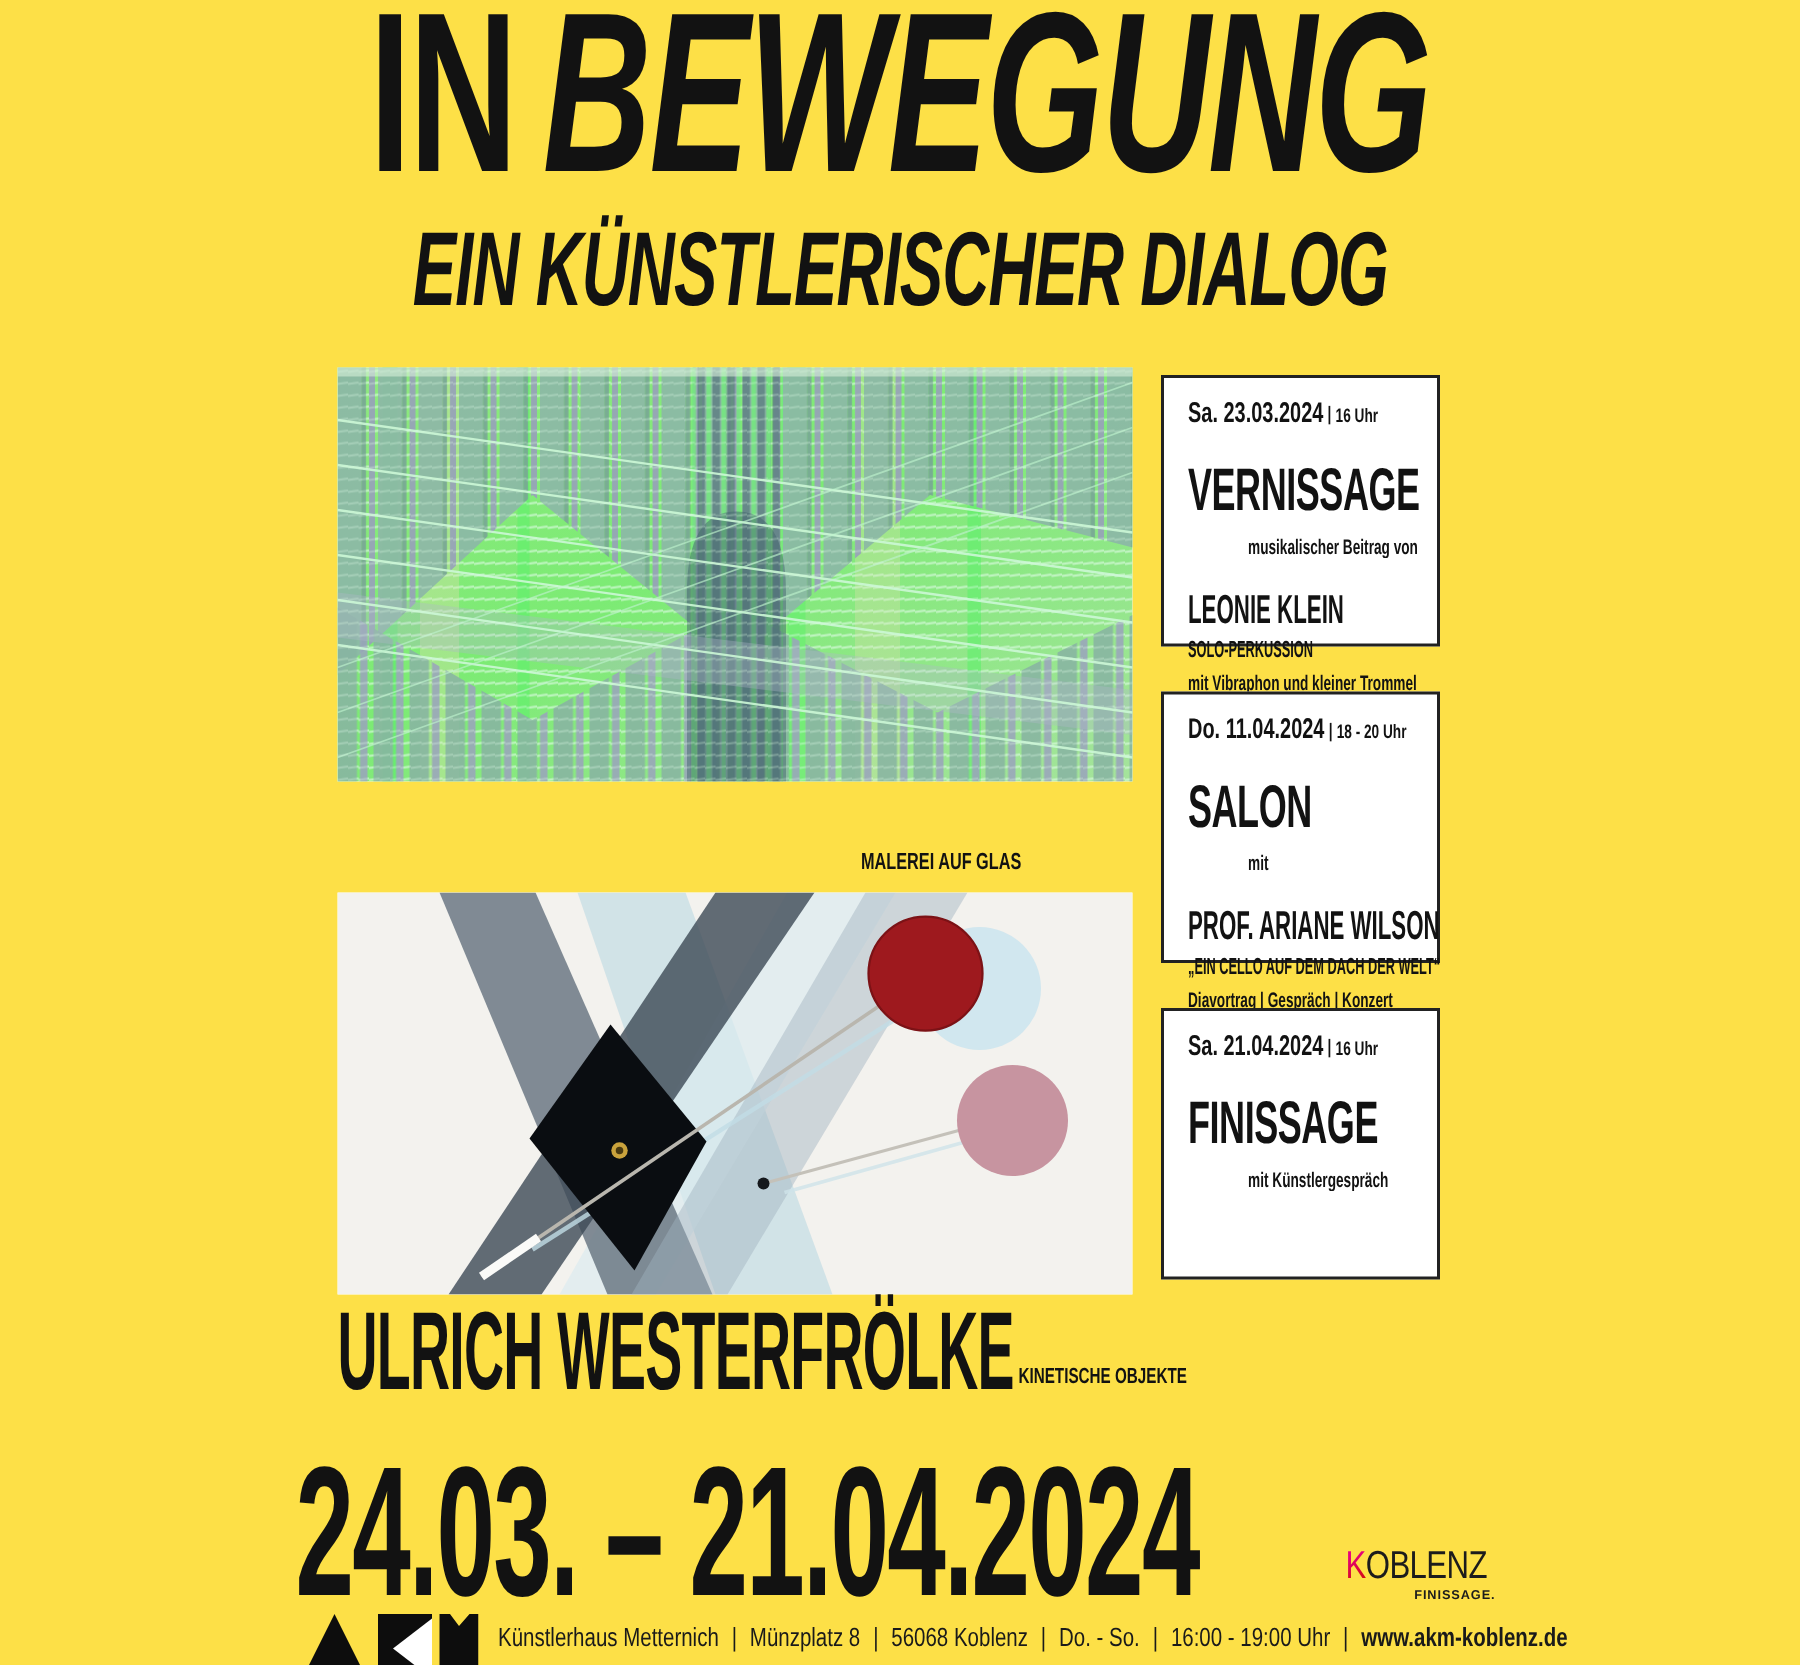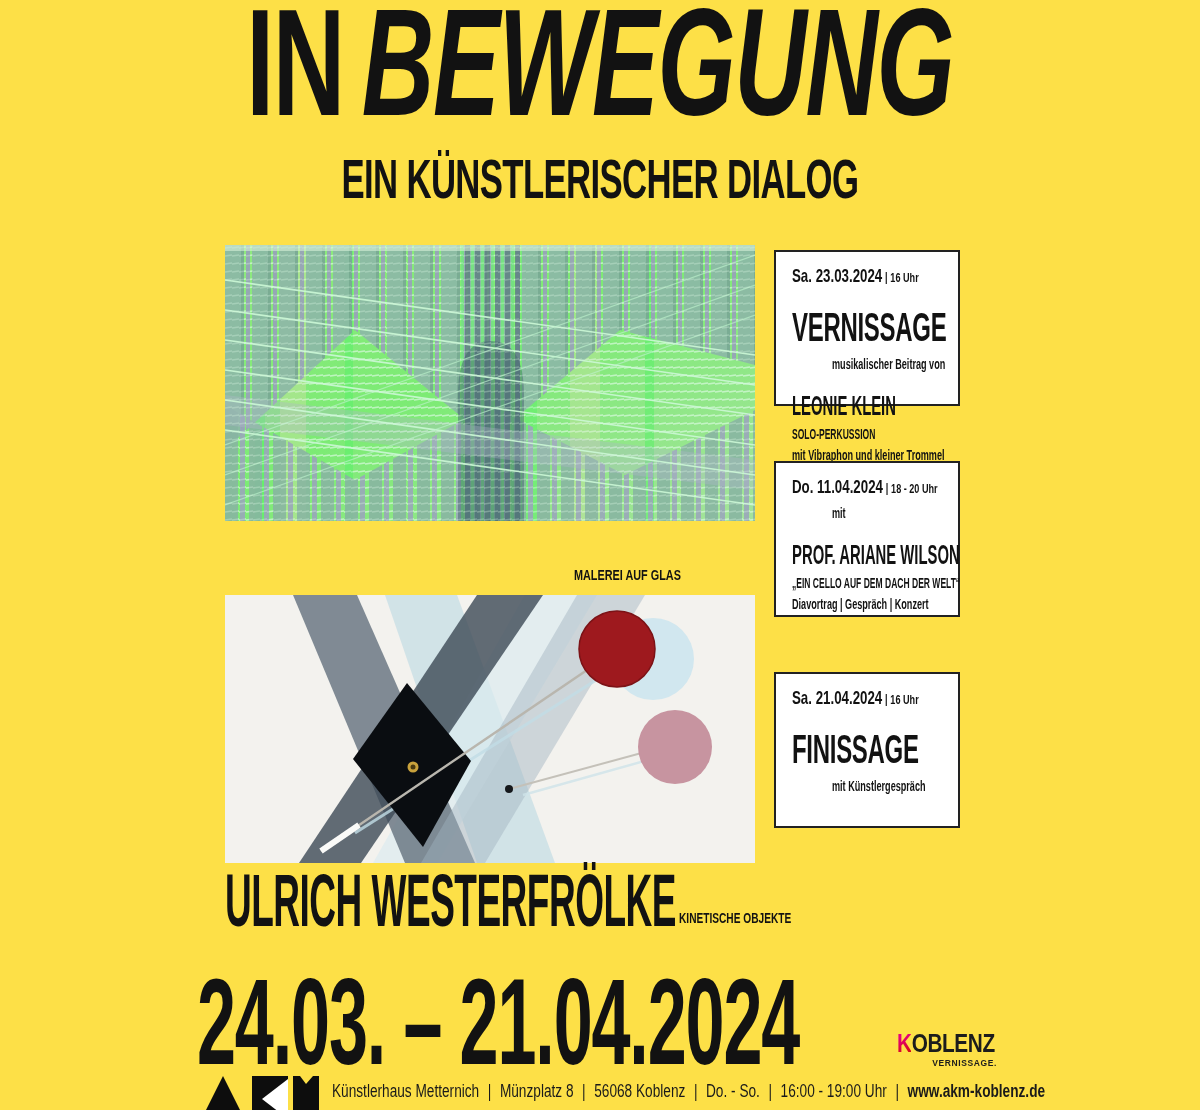--- a/index.html
+++ b/index.html
@@ -10,51 +10,51 @@
   }
   .abs{position:absolute;}
   
   .cx{display:inline-block; white-space:nowrap; transform:scaleX(var(--s,1)); transform-origin:0 50%;}
   .cxc{transform-origin:50% 50%;}
 
   .title{left:0; right:0; top:-14px; text-align:center; font-size:152px; line-height:152px;
          font-weight:bold; letter-spacing:-2px; margin:0;}
   .title .up{margin-right:.18em;}
   .title .it{font-style:italic;}
-  .subtitle{left:0; right:0; top:140px; text-align:center; font-size:56px; line-height:78px;
-            font-weight:bold; letter-spacing:-1px; margin:0;}
+  .subtitle{left:0; right:0; top:140px; text-align:center; font-size:70px; line-height:78px;
+            font-weight:bold; letter-spacing:-1px; margin:0;font-style:italic;}
 
   .art{background:#fff; line-height:0;}
   .art-top{left:225px; top:245px; width:530px; height:276px;}
   .art-bottom{left:225px; top:595px; width:530px; height:268px;}
 
   .artist-name{font-weight:bold; line-height:1; letter-spacing:-1px;}
   .name-top{left:225px; top:517px; font-size:73px;}
   .name-bottom{left:225px; top:864px; font-size:74px;}
   .medium{font-weight:bold; line-height:1;margin-left:37px;}
   .medium-top{left:537px; top:567px; font-size:15.5px;}
   .medium-bottom{left:642px; top:911px; font-size:14.5px;}
 
-  .ev{left:774px; width:186px; height:156px; border:2px solid #222; background:#fff;
+  .ev{left:774px; width:186px; height:181px; border:2px solid #222; background:#fff;
       padding:12px 16px 16px 16px; box-sizing:border-box;}
   .ev-1{top:250px;} .ev-2{top:461px;} .ev-3{top:672px;}
   .ev div{line-height:1.05;}
   .ev-date{font-size:19px; font-weight:bold; margin-top:2px;}
   .ev-date .sep{font-size:13px; padding:0 4px; vertical-align:1px;}
   .ev-date .t{font-size:13px;}
   .ev-title{font-size:40px; font-weight:bold; margin-top:20px; letter-spacing:-0.5px;}
   .ev-sub1{font-size:14px; font-weight:bold; margin-top:9px;margin-left:40px;}
   .ev-name{font-size:27px; font-weight:bold; margin-top:20px;}
   .ev-sub2{font-size:15.5px; font-weight:bold; margin-top:6px;}
   .ev-sub3{font-size:14px; font-weight:bold; margin-top:6px;}
 
   .big-date{left:197px; top:960px; font-size:123px; line-height:123px; font-weight:bold; letter-spacing:-2px;}
 
   .kob{left:897px; top:1030px; width:100px;}
-  .kob-word{font-size:26px; line-height:26px; font-weight:bold; letter-spacing:-0.5px; color:#1c1c1c;}
+  .kob-word{font-size:26px; line-height:26px; font-weight:normal; letter-spacing:-0.5px; color:#1c1c1c;}
   .kob-k{background:linear-gradient(160deg,#e6007e 30%,#d40a18 80%);
          -webkit-background-clip:text; background-clip:text; color:transparent;}
   .kob-tag{width:100px; text-align:right; font-size:8.5px; font-weight:bold; letter-spacing:.6px;
            color:#1c1c1c; margin-top:2px;}
 
   .akm{left:202px; top:1076px; line-height:0;}
   .footer-text{left:332px; top:1078px; font-size:17.5px; line-height:26px; color:#1a1a1a;}
   .footer-text .fsep{padding:0 11px;}
   .footer-text .url{font-weight:bold;}
 </style>
@@ -171,20 +171,21 @@
     <div class="ev-sub1"><span class="cx" style="--s:.65">musikalischer Beitrag von</span></div>
     <div class="ev-name"><span class="cx" style="--s:.55">LEONIE KLEIN</span></div>
     <div class="ev-sub2"><span class="cx" style="--s:.55">SOLO-PERKUSSION</span></div>
     <div class="ev-sub3"><span class="cx" style="--s:.65">mit Vibraphon und kleiner Trommel</span></div>
   </div>
 
   <div class="abs ev ev-2">
     <div class="ev-date">
       <span class="cx" style="--s:.7"><span>Do. 11.04.2024</span><span class="sep">|</span><span class="t">18 - 20 Uhr</span></span>
     </div>
+    <div class="ev-title"><span class="cx" style="--s:.6">SALON</span></div>
     <div class="ev-sub1"><span class="cx" style="--s:.65">mit</span></div>
     <div class="ev-name"><span class="cx" style="--s:.55">PROF. ARIANE WILSON</span></div>
     <div class="ev-sub2"><span class="cx" style="--s:.55">„EIN CELLO AUF DEM DACH DER WELT“</span></div>
     <div class="ev-sub3"><span class="cx" style="--s:.65">Diavortrag  |  Gespräch  |  Konzert</span></div>
   </div>
 
   <div class="abs ev ev-3">
     <div class="ev-date">
       <span class="cx" style="--s:.7"><span>Sa. 21.04.2024</span><span class="sep">|</span><span class="t">16 Uhr</span></span>
     </div>
@@ -196,21 +197,21 @@
   </div>
 
   <div class="abs big-date">
     <span class="cx" style="--s:.57">24.03. – 21.04.2024</span>
   </div>
 
   <div class="abs kob">
     <div class="kob-word">
       <span class="cx" style="--s:.8"><span class="kob-k">K</span><span>OBLENZ</span></span>
     </div>
-    <div class="kob-tag">VERNISSAGE.</div>
+    <div class="kob-tag">FINISSAGE.</div>
   </div>
 
   <div class="abs akm" aria-label="AKM">
     <svg width="117" height="34" viewBox="0 0 117 34">
       <g fill="#0d0d0d">
         <polygon points="21,0 44,46 -2,46"></polygon>
         <rect x="50" y="0" width="36" height="46"></rect>
         <polygon points="91,0 98,0 104,8 111,0 117,0 117,46 91,46"></polygon>
       </g>
       <polygon points="86,3 60,23 86,43" fill="#fff"></polygon>

